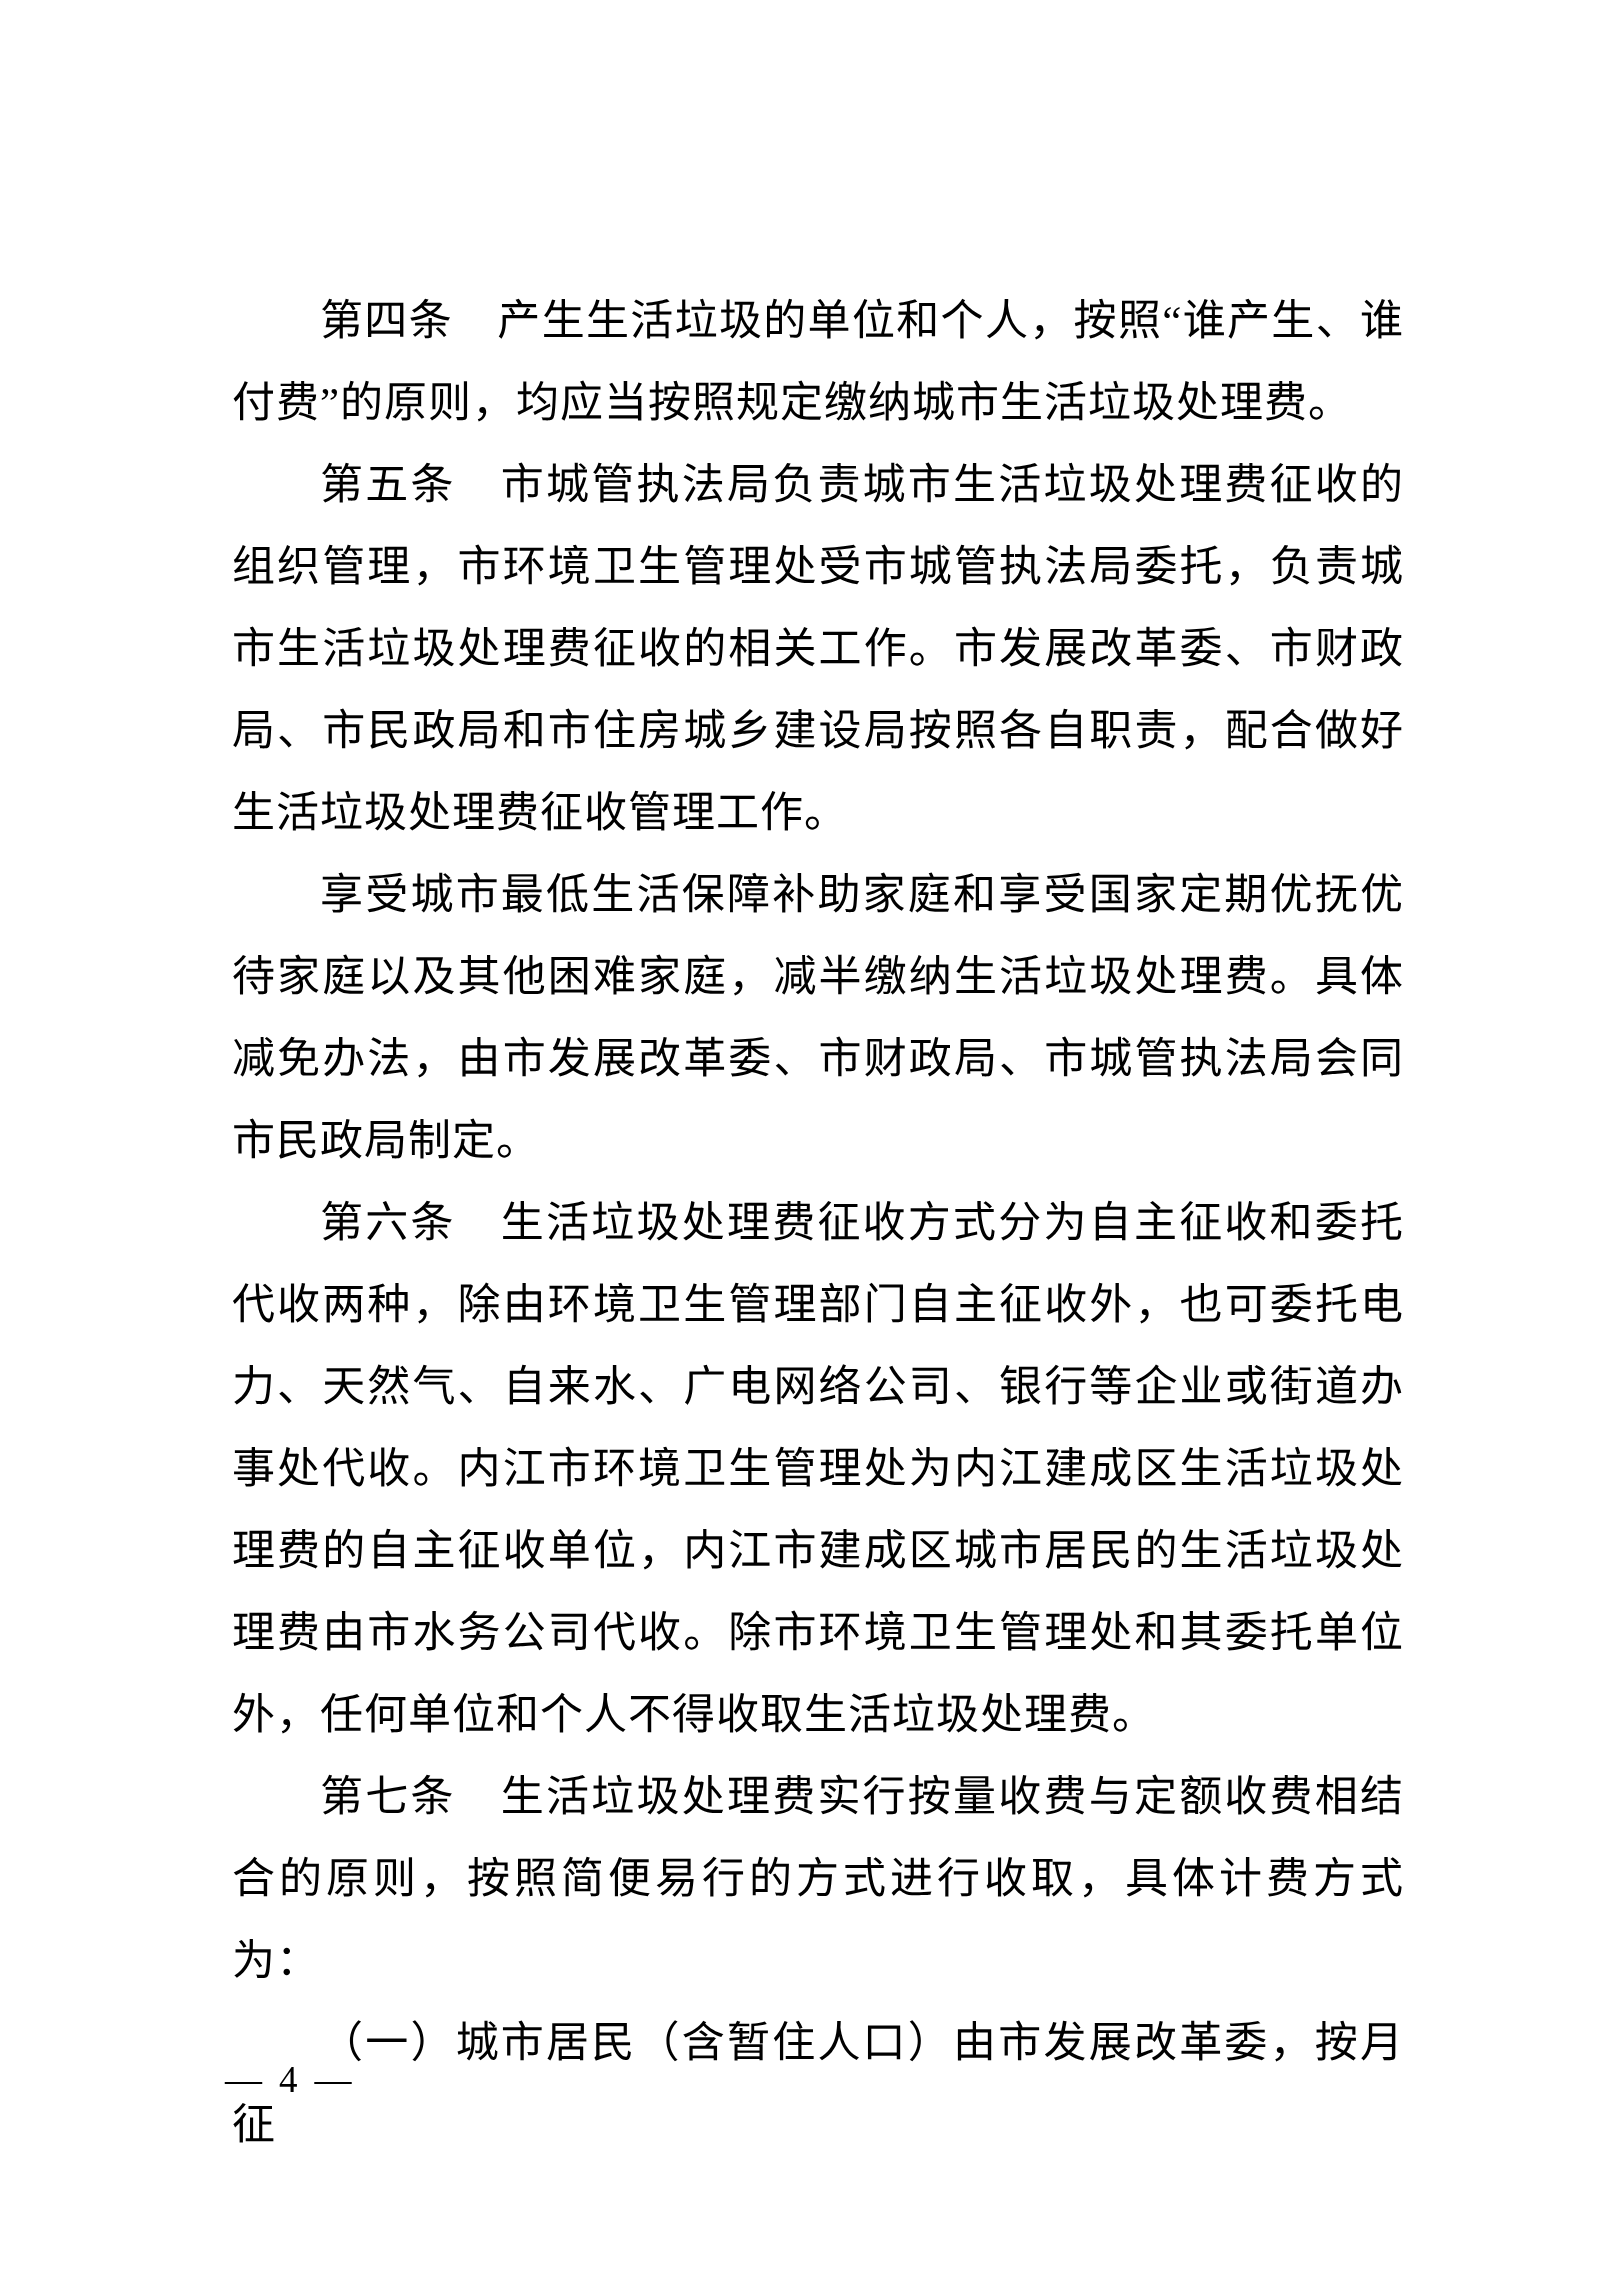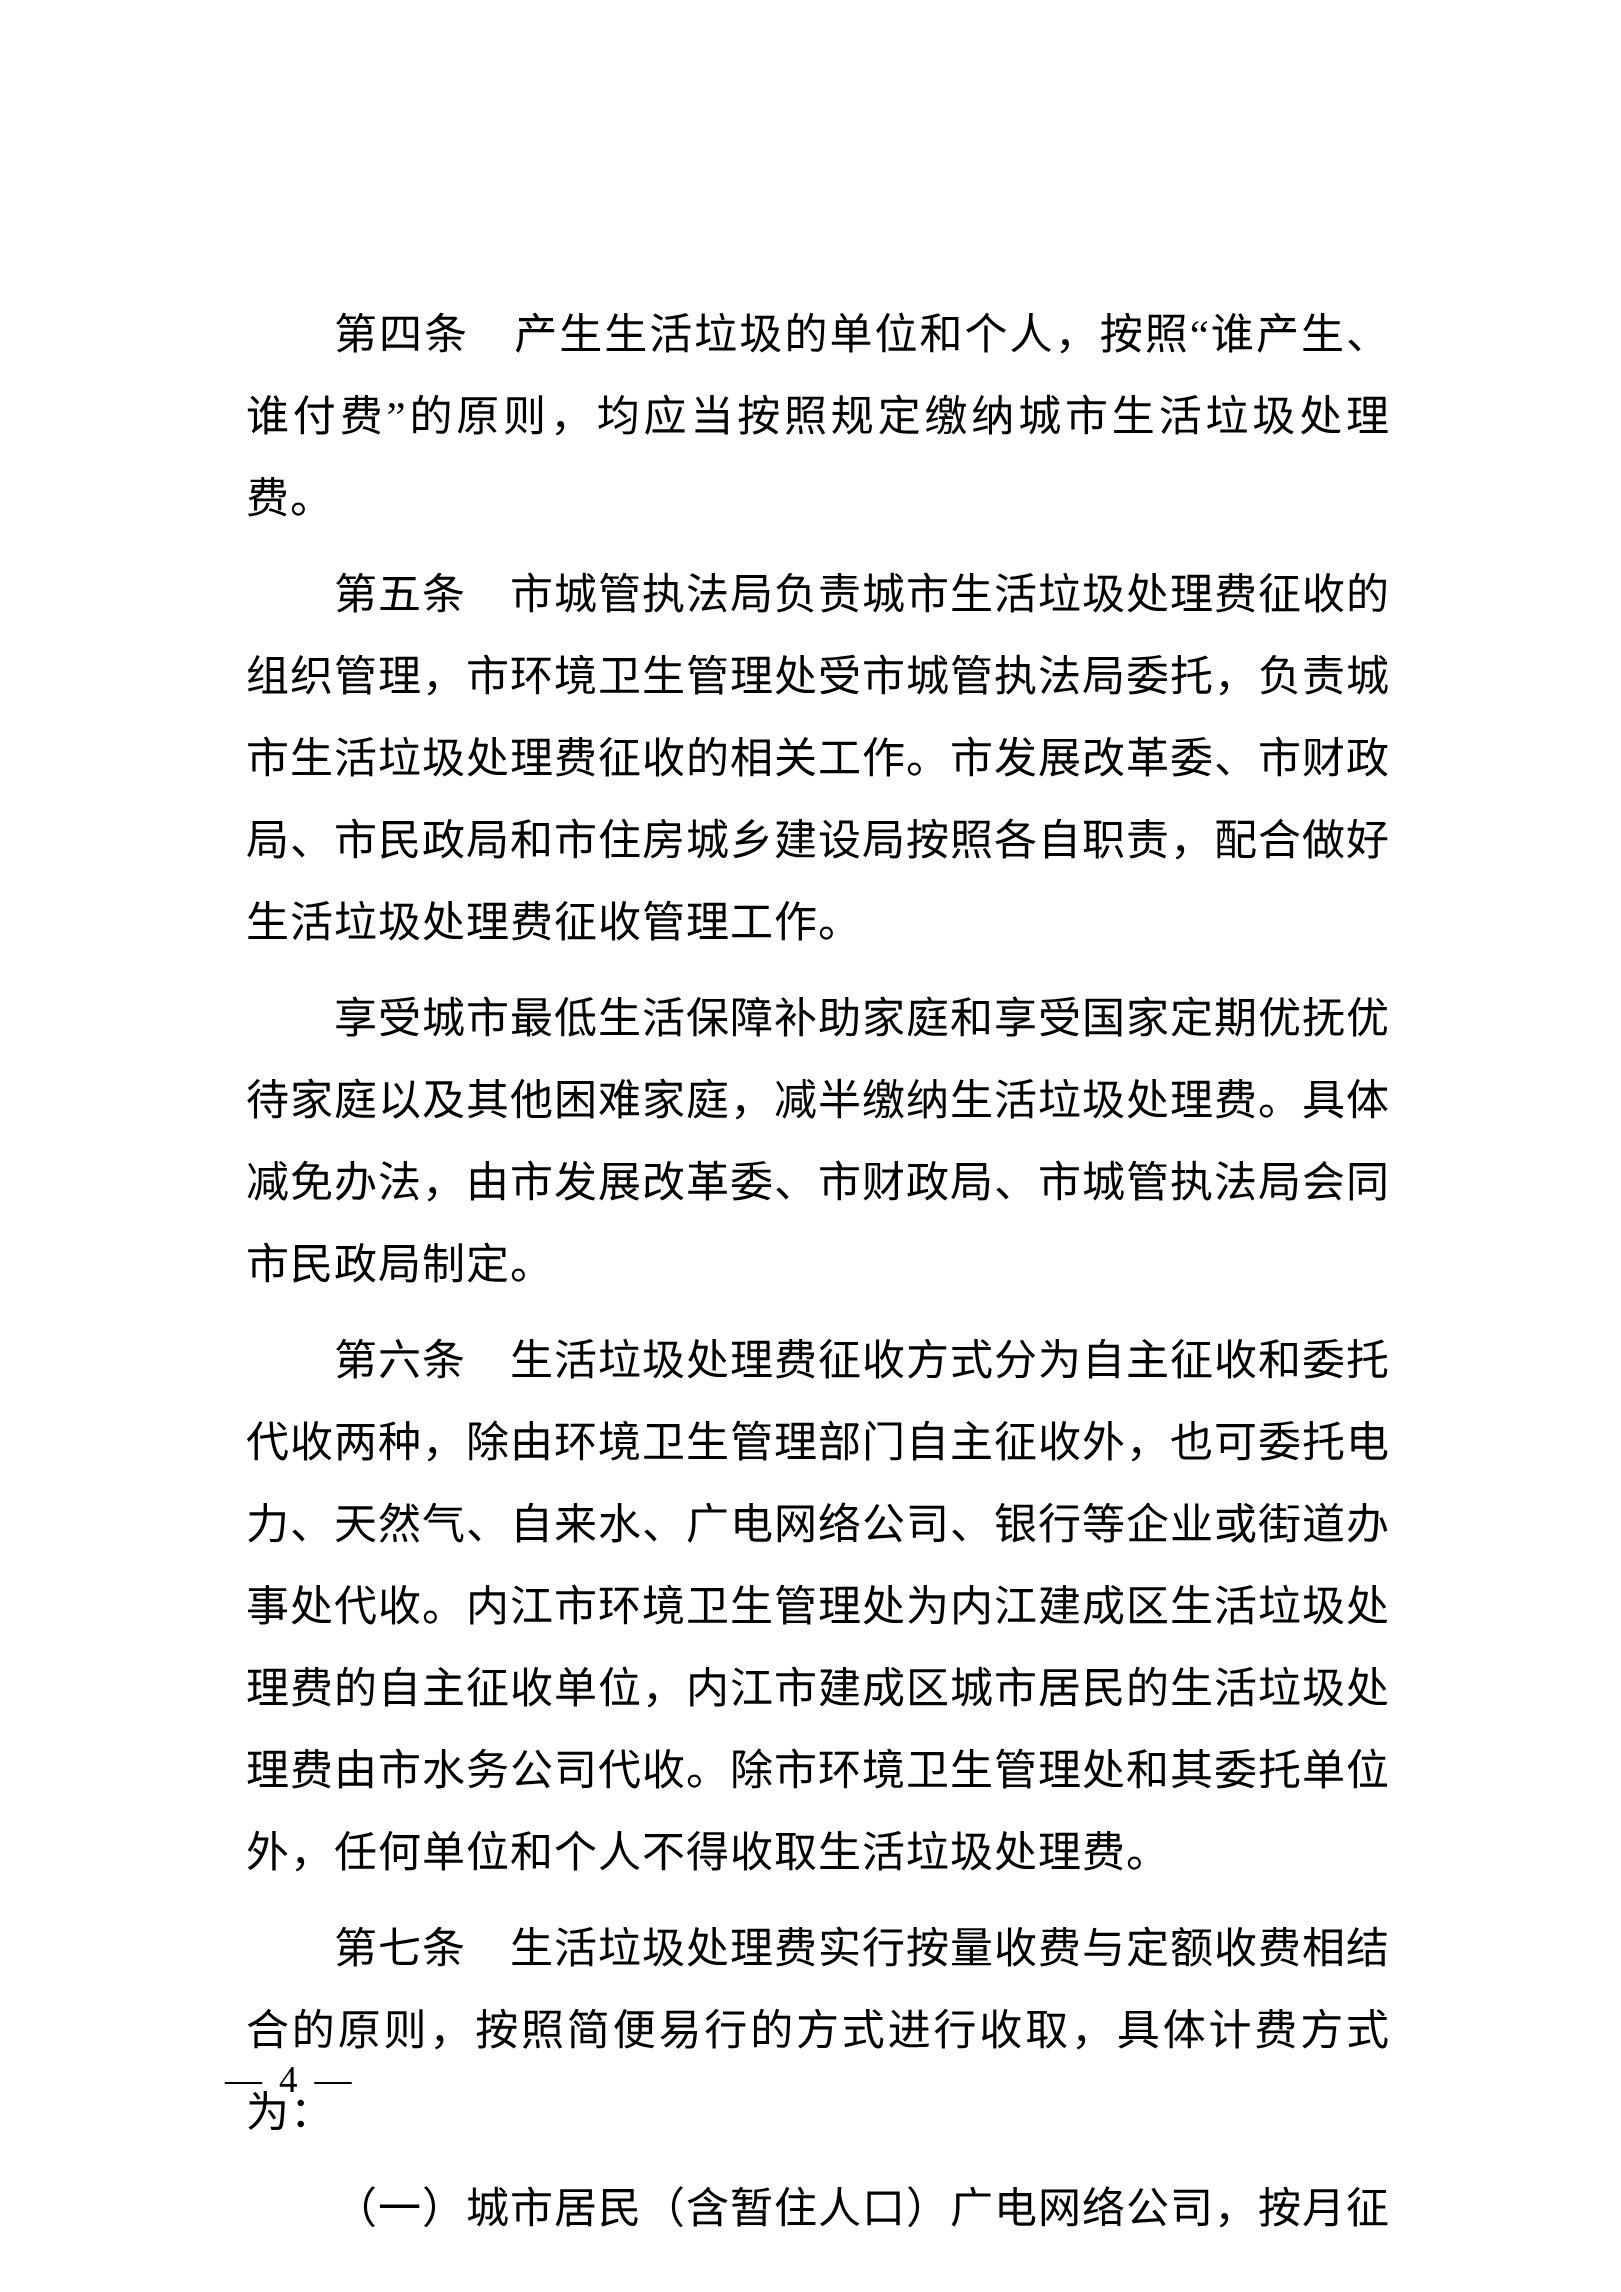--- a/index.html
+++ b/index.html
@@ -21,21 +21,21 @@
     left: 232px;
     top: 280px;
     width: 1172px;
     font-size: 43px;
     line-height: 82px;
     letter-spacing: 1px;
     text-align: justify;
     text-justify: inter-ideograph;
   }
   .para {
-    margin: 14px;
+    margin: 0;
     padding: 0;
     text-indent: 88px;
     word-break: normal;
     overflow-wrap: break-word;
   }
   .footer-pagenum {
     position: absolute;
     left: 225px;
     top: 2058px;
     font-size: 37px;
@@ -47,19 +47,19 @@
 <body>
 
 <div class="page">
 
   <div class="body-text">
     <p class="para">第四条　产生生活垃圾的单位和个人，按照“谁产生、谁付费”的原则，均应当按照规定缴纳城市生活垃圾处理费。</p>
     <p class="para">第五条　市城管执法局负责城市生活垃圾处理费征收的组织管理，市环境卫生管理处受市城管执法局委托，负责城市生活垃圾处理费征收的相关工作。市发展改革委、市财政局、市民政局和市住房城乡建设局按照各自职责，配合做好生活垃圾处理费征收管理工作。</p>
     <p class="para">享受城市最低生活保障补助家庭和享受国家定期优抚优待家庭以及其他困难家庭，减半缴纳生活垃圾处理费。具体减免办法，由市发展改革委、市财政局、市城管执法局会同市民政局制定。</p>
     <p class="para">第六条　生活垃圾处理费征收方式分为自主征收和委托代收两种，除由环境卫生管理部门自主征收外，也可委托电力、天然气、自来水、广电网络公司、银行等企业或街道办事处代收。内江市环境卫生管理处为内江建成区生活垃圾处理费的自主征收单位，内江市建成区城市居民的生活垃圾处理费由市水务公司代收。除市环境卫生管理处和其委托单位外，任何单位和个人不得收取生活垃圾处理费。</p>
     <p class="para">第七条　生活垃圾处理费实行按量收费与定额收费相结合的原则，按照简便易行的方式进行收取，具体计费方式为：</p>
-    <p class="para">（一）城市居民（含暂住人口）广电网络公司，按月征</p>
+    <p class="para">（一）城市居民（含暂住人口）由市发展改革委，按月征</p>
   </div>
 
   <div class="footer-pagenum">— 4 —</div>
 
 </div>
 
 
 </body></html>

